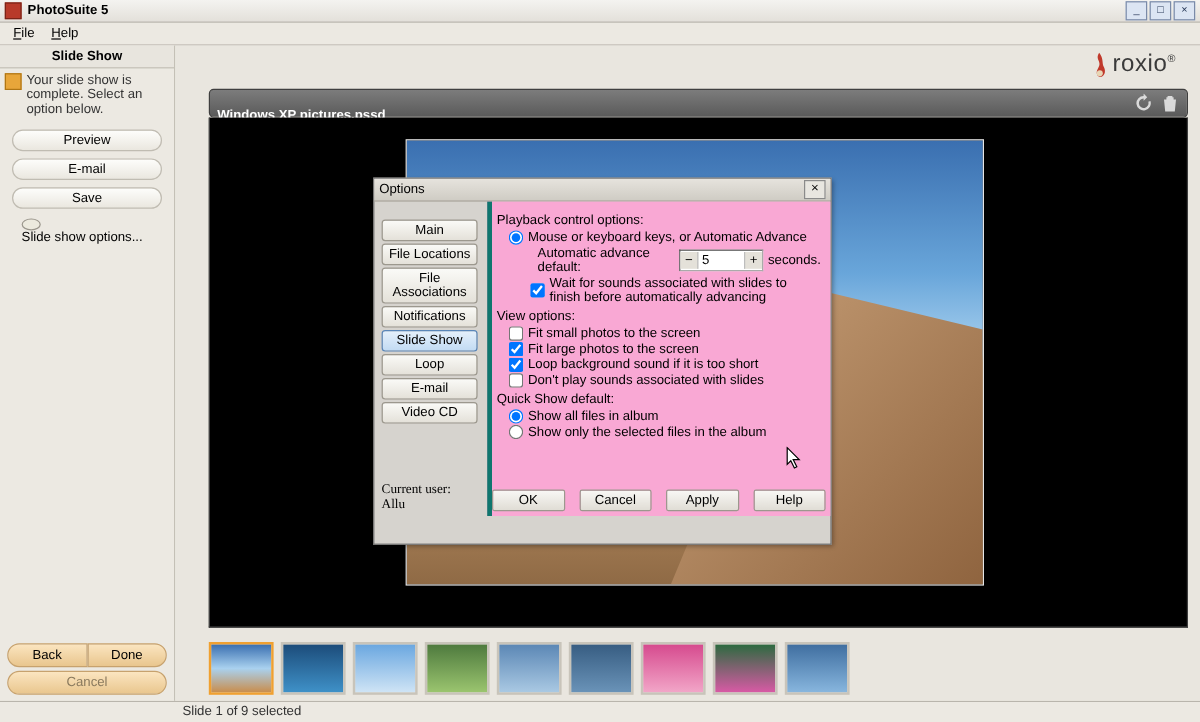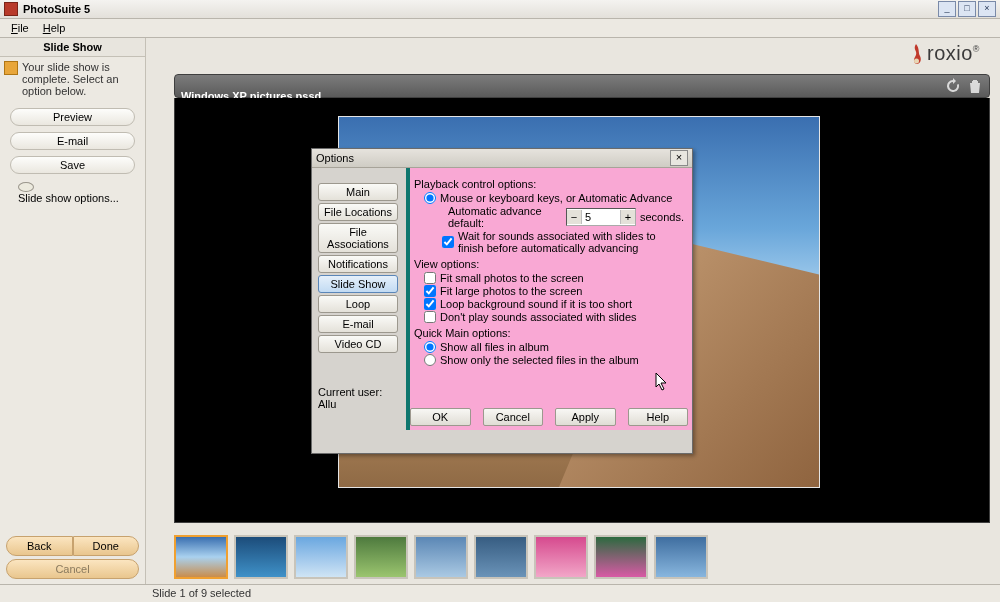--- a/index.html
+++ b/index.html
@@ -52,21 +52,21 @@
   .statusbar{height:17px;border-top:1px solid #b9b5ac;background:#ece9e2;padding:2px 10px 0 152px;color:#333;}
   
   .dialog{position:absolute;left:311px;top:148px;width:380px;height:304px;background:#d6d3ce;border:1px solid #6b6b6b;box-shadow:2px 2px 4px rgba(0,0,0,.35);}
   .dlg-title{height:18px;background:linear-gradient(#e6e3dd,#cfccc4);border-bottom:1px solid #a7a399;display:flex;align-items:center;padding:0 4px;font-weight:normal;}
   .dlg-title .spacer{flex:1;}
   .dlg-close{width:16px;height:14px;border:1px solid #8a8a8a;background:#e8e6e0;text-align:center;line-height:12px;}
   .dlg-body{position:relative;height:262px;}
   .dlg-tabs{position:absolute;left:6px;top:15px;width:80px;display:flex;flex-direction:column;gap:2px;}
   .dlg-tab{border:1px solid #9c988e;border-radius:3px;background:linear-gradient(#fafaf7,#e4e1d9);text-align:center;padding:2px 0;}
   .dlg-tab.active{background:linear-gradient(#e5f0fb,#c2dbf3);border-color:#5a86b8;}
-  .dlg-user{position:absolute;left:6px;bottom:20px;}
+  .dlg-user{position:absolute;left:6px;bottom:4px;font-family:Liberation Serif, serif;}
   .dlg-panel{position:absolute;left:94px;top:0;right:0;bottom:0;background:#f9a8d4;border-left:4px solid #0f766e;padding:6px 8px 6px 10px;}
   .section-title{margin:4px 0 2px -6px;}
   .opt-row{display:flex;align-items:center;margin:1px 0 1px 4px;}
   .opt-row.indent{margin-left:28px;}
   .indent2{margin-left:22px;}
   input[type=radio],input[type=checkbox]{margin:0 4px 0 0;width:12px;height:12px;}
   .numbox{display:inline-flex;border:1px inset #aaa;background:#fff;height:16px;align-items:center;margin:0 4px;}
   .numbox .minus,.numbox .plus{width:14px;text-align:center;background:#e4e1d9;border-left:1px solid #bdbdbd;border-right:1px solid #bdbdbd;line-height:14px;}
   .numbox .minus{border-left:none;}
   .numbox .plus{border-right:none;}
@@ -211,21 +211,21 @@
 
       <div class="opt-row">
           <input type="checkbox" checked="" style="">
           <span>Loop background sound if it is too short</span>
         </div>
       <div class="opt-row">
           <input type="checkbox" style="">
           <span>Don't play sounds associated with slides</span>
         </div>
 
-      <div class="section-title">Quick Main options:</div>
+      <div class="section-title">Quick Show default:</div>
       <div class="opt-row">
           <input type="radio" name="qs" checked="" style="">
           <span>Show all files in album</span>
         </div>
       <div class="opt-row">
           <input type="radio" name="qs" style="">
           <span>Show only the selected files in the album</span>
         </div>
     </div>
 

